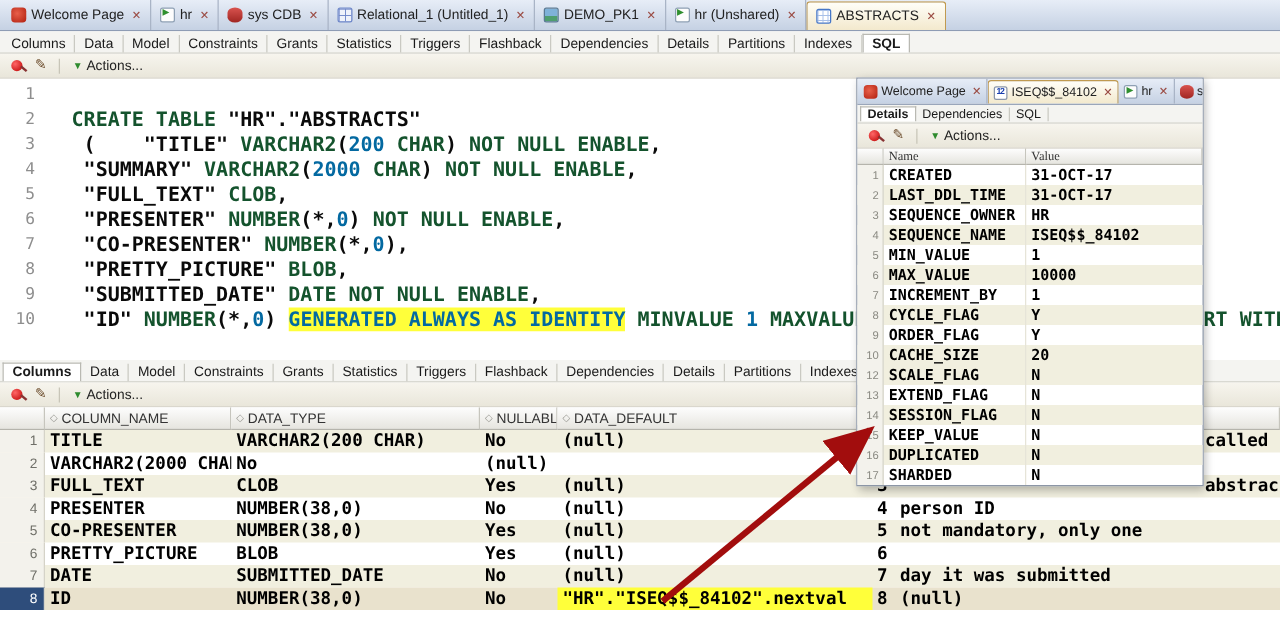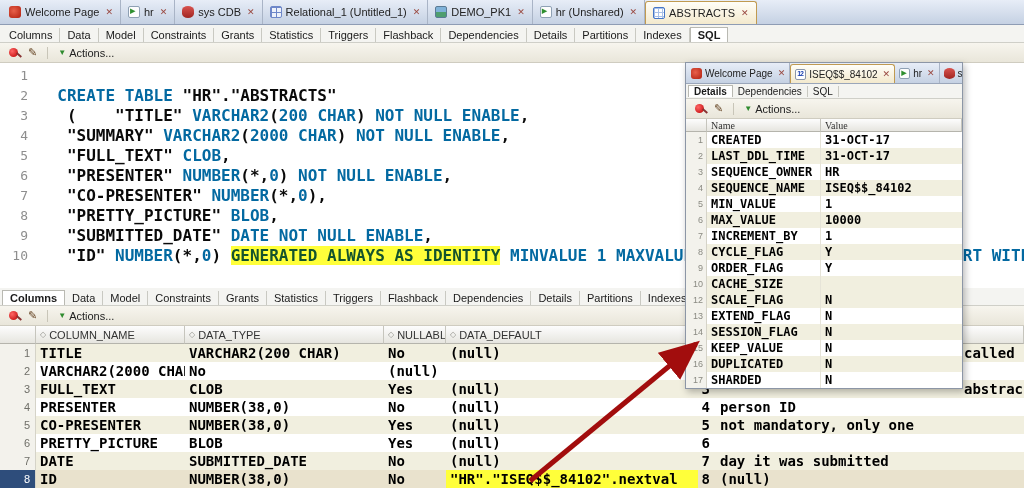--- a/index.html
+++ b/index.html
@@ -36,23 +36,23 @@
   .tsep{width:1px;height:12px;background:#c8c5b8;margin:0 3px}
   .pin{display:inline-block;width:9px;height:9px;background:radial-gradient(circle at 35% 35%,#f66,#b00);border-radius:50%;position:relative}
   .pin::after{content:"";position:absolute;left:7px;top:6px;width:6px;height:2px;background:#833;transform:rotate(40deg)}
 
   
   .editor{height:225px;background:#fff;overflow:hidden;padding-top:3px}
   .cl{display:flex;height:20px;line-height:20px;white-space:pre;font-family:"DejaVu Sans Mono",monospace;font-size:16px;font-weight:bold}
   .gut{flex:none;width:38px;text-align:right;padding-right:10px;color:#8e8e8e;font-size:13px;font-weight:normal}
   .ct{white-space:pre}
   .tk-p{color:#0a0a0a}
-  .tk-k{color:#0369a1}
+  .tk-k{color:#14532d}
   .tk-nu{color:#0369a1}
-  .tk-hl{background:#ffff3a;color:#14532d}
+  .tk-hl{background:#ffff3a;color:#0369a1}
 
   
   .grid{font-family:"DejaVu Sans Mono",monospace;font-size:14px;font-weight:bold;background:#fff}
   .grow{display:grid;grid-template-columns:36px 149px 199px 62px 252px 14px 1fr;height:18px;line-height:18px}
   .grow.stripe{background:#f1efdf}
   .grow.sel{background:#e9e2cd}
   .gc{overflow:hidden;white-space:pre;padding-left:4px}
   .c4{text-align:right;padding:0 2px}
   .c5{padding-left:8px}
   .coff{padding-left:252px}
@@ -386,20 +386,21 @@
           <div class="pgc pval">Y</div>
         </div>
         <div class="pgrow">
           <div class="pgc pgnum">9</div>
           <div class="pgc pname">ORDER_FLAG</div>
           <div class="pgc pval">Y</div>
         </div>
         <div class="pgrow stripe">
           <div class="pgc pgnum">10</div>
           <div class="pgc pname">CACHE_SIZE</div>
+          <div class="pgc pval">20</div>
         </div>
         <div class="pgrow stripe">
           <div class="pgc pgnum">12</div>
           <div class="pgc pname">SCALE_FLAG</div>
           <div class="pgc pval">N</div>
         </div>
         <div class="pgrow">
           <div class="pgc pgnum">13</div>
           <div class="pgc pname">EXTEND_FLAG</div>
           <div class="pgc pval">N</div>

